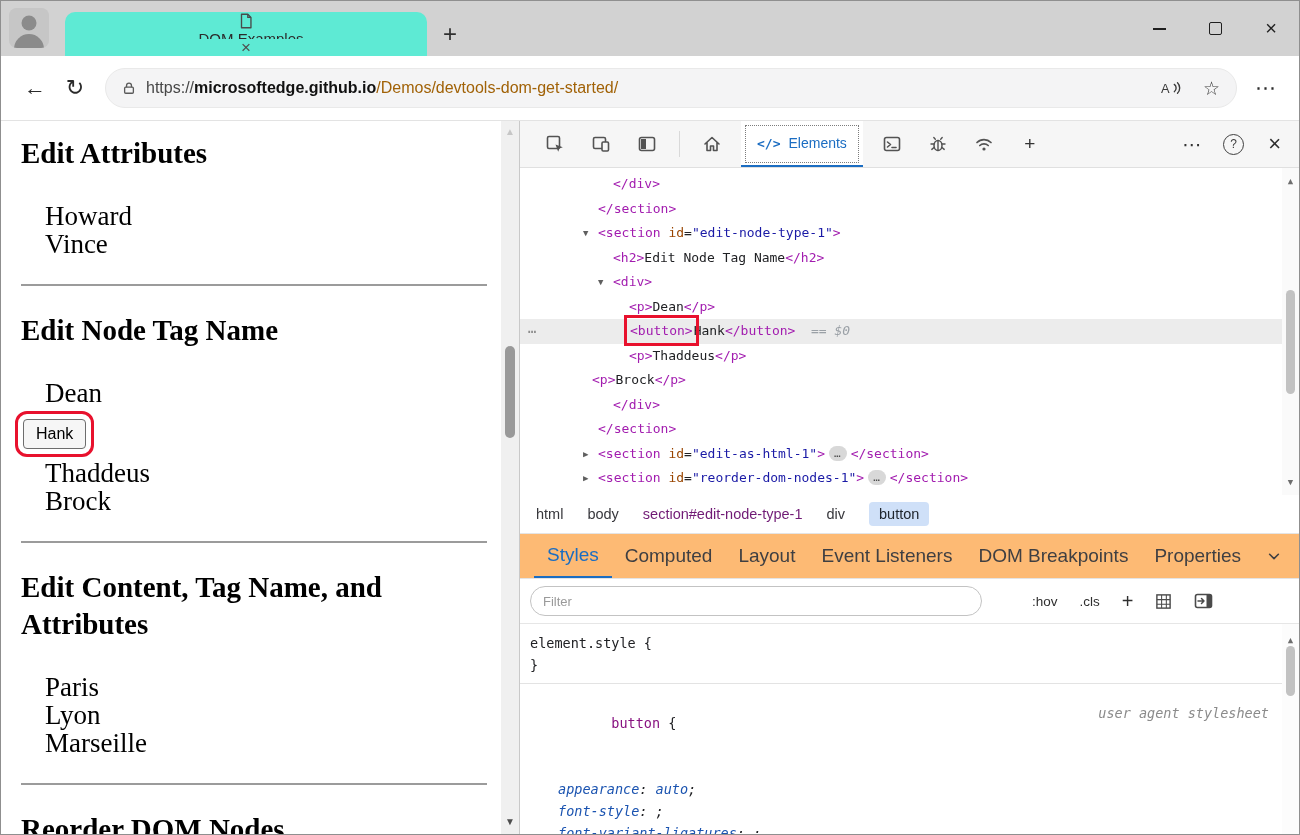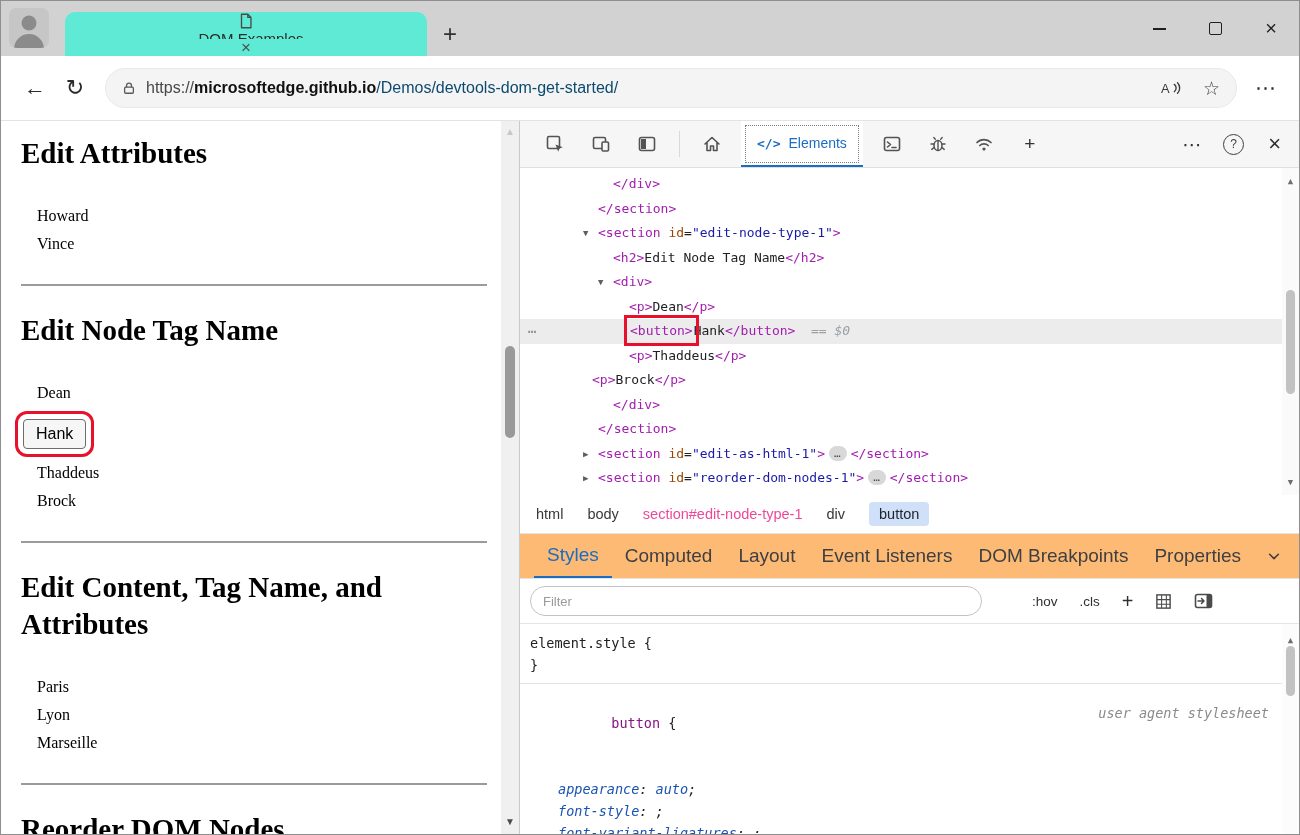--- a/index.html
+++ b/index.html
@@ -21,34 +21,34 @@
   .max-glyph{width:11px;height:11px;border:1.7px solid #1f1f1f;border-radius:2px;display:block;}
 
   
   .navbar{height:64px;flex:none;background:#fff;border-bottom:1px solid #e3e3e3;display:flex;align-items:center;padding:0 14px;}
   .nav-btn{width:40px;height:40px;display:flex;align-items:center;justify-content:center;font-size:22px;color:#2b2b2b;flex:none;}
   .urlbar{flex:1;height:40px;background:#f4f4f5;border:1px solid #e9e9e9;border-radius:21px;display:flex;align-items:center;
           padding:0 16px;margin:0 10px;box-sizing:border-box;min-width:0;}
   .url{font-size:16px;color:#6e6e6e;margin-left:10px;flex:1;white-space:nowrap;overflow:hidden;}
   .url .scheme{color:#474747;}
   .url .domain{color:#111;font-weight:bold;}
-  .url .path{color:#0c4a6e;}
+  .url .path{color:#a16207;}
   .url-actions{display:flex;gap:20px;align-items:center;color:#3a3a3a;flex:none;}
   .star{font-size:19px;color:#3a3a3a;}
   .more-btn{font-size:21px;color:#2b2b2b;padding:0 8px;letter-spacing:1px;}
 
   
   .main{flex:1;display:flex;min-height:0;}
 
   
   .page{width:500px;flex:none;overflow:hidden;padding:2px 14px 0 20px;box-sizing:border-box;
         font-family:"Liberation Serif","DejaVu Serif",serif;color:#000;background:#fff;}
   .page h1{font-size:29px;line-height:37px;font-weight:bold;margin:26px 0 30px;}
   .page h1:first-child{margin-top:12px;}
-  .page .pitem{font-size:16px;line-height:28px;margin-left:16px;}
+  .page .pitem{font-size:27px;line-height:28px;margin-left:24px;}
   .page .btnline{margin:12px 0 10px;padding-left:2px;}
   .page-btn{font-family:"Liberation Sans",sans-serif;font-size:16px;padding:5px 12px;border:1.5px solid #6d6d6d;
             border-radius:4px;background:#f6f6f6;color:#000;}
   .redbox{outline:3px solid #e8112d;outline-offset:5px;}
   .page hr{border:none;border-top:2px solid #9b9b9b;margin:26px 0 0;}
 
   
   .page-scrollbar{width:18px;flex:none;background:#f0f0f0;position:relative;}
   .ps-up{position:absolute;top:5px;left:0;right:0;text-align:center;color:#c6c6c6;font-size:10px;}
   .ps-down{position:absolute;bottom:7px;left:0;right:0;text-align:center;color:#4d4d4d;font-size:10px;}
@@ -86,21 +86,21 @@
   .tok-boxed{outline:3px solid #e8112d;outline-offset:2px;padding:3px 1px;}
   .dom-scroll{position:absolute;right:0;top:0;bottom:0;width:17px;background:#fafafa;}
   .ds-up{position:absolute;top:8px;left:0;right:0;text-align:center;color:#6e6e6e;font-size:9px;}
   .ds-down{position:absolute;bottom:8px;left:0;right:0;text-align:center;color:#6e6e6e;font-size:9px;}
   .ds-thumb{position:absolute;left:4px;width:9px;border-radius:5px;background:#c2c2c2;top:122px;height:104px;}
 
   
   .dt-crumbs{height:38px;flex:none;display:flex;align-items:center;gap:24px;padding-left:16px;font-size:14.5px;
              border-bottom:1px solid #e4e4e4;background:#fff;}
   .crumb{color:#37373c;}
-  .crumb-section{color:#ec4899;}
+  .crumb-section{color:#701a75;}
   .crumb-active{background:#cfe0f8;border-radius:4px;padding:4px 10px;color:#20262e;}
 
   
   .dt-tabs{height:44px;flex:none;display:flex;align-items:stretch;padding-left:14px;font-size:19px;color:#3f3f42;
            border-bottom:1px solid #e4e4e4;background:#fdba74;}
   .ptab{display:flex;align-items:center;padding:0 13px;}
   .ptab.active{color:#1b6dc2;border-bottom:2.5px solid #1b6dc2;}
   .ptab-chevron{margin-left:auto;margin-right:18px;display:flex;align-items:center;color:#3f3f42;}
 
   

